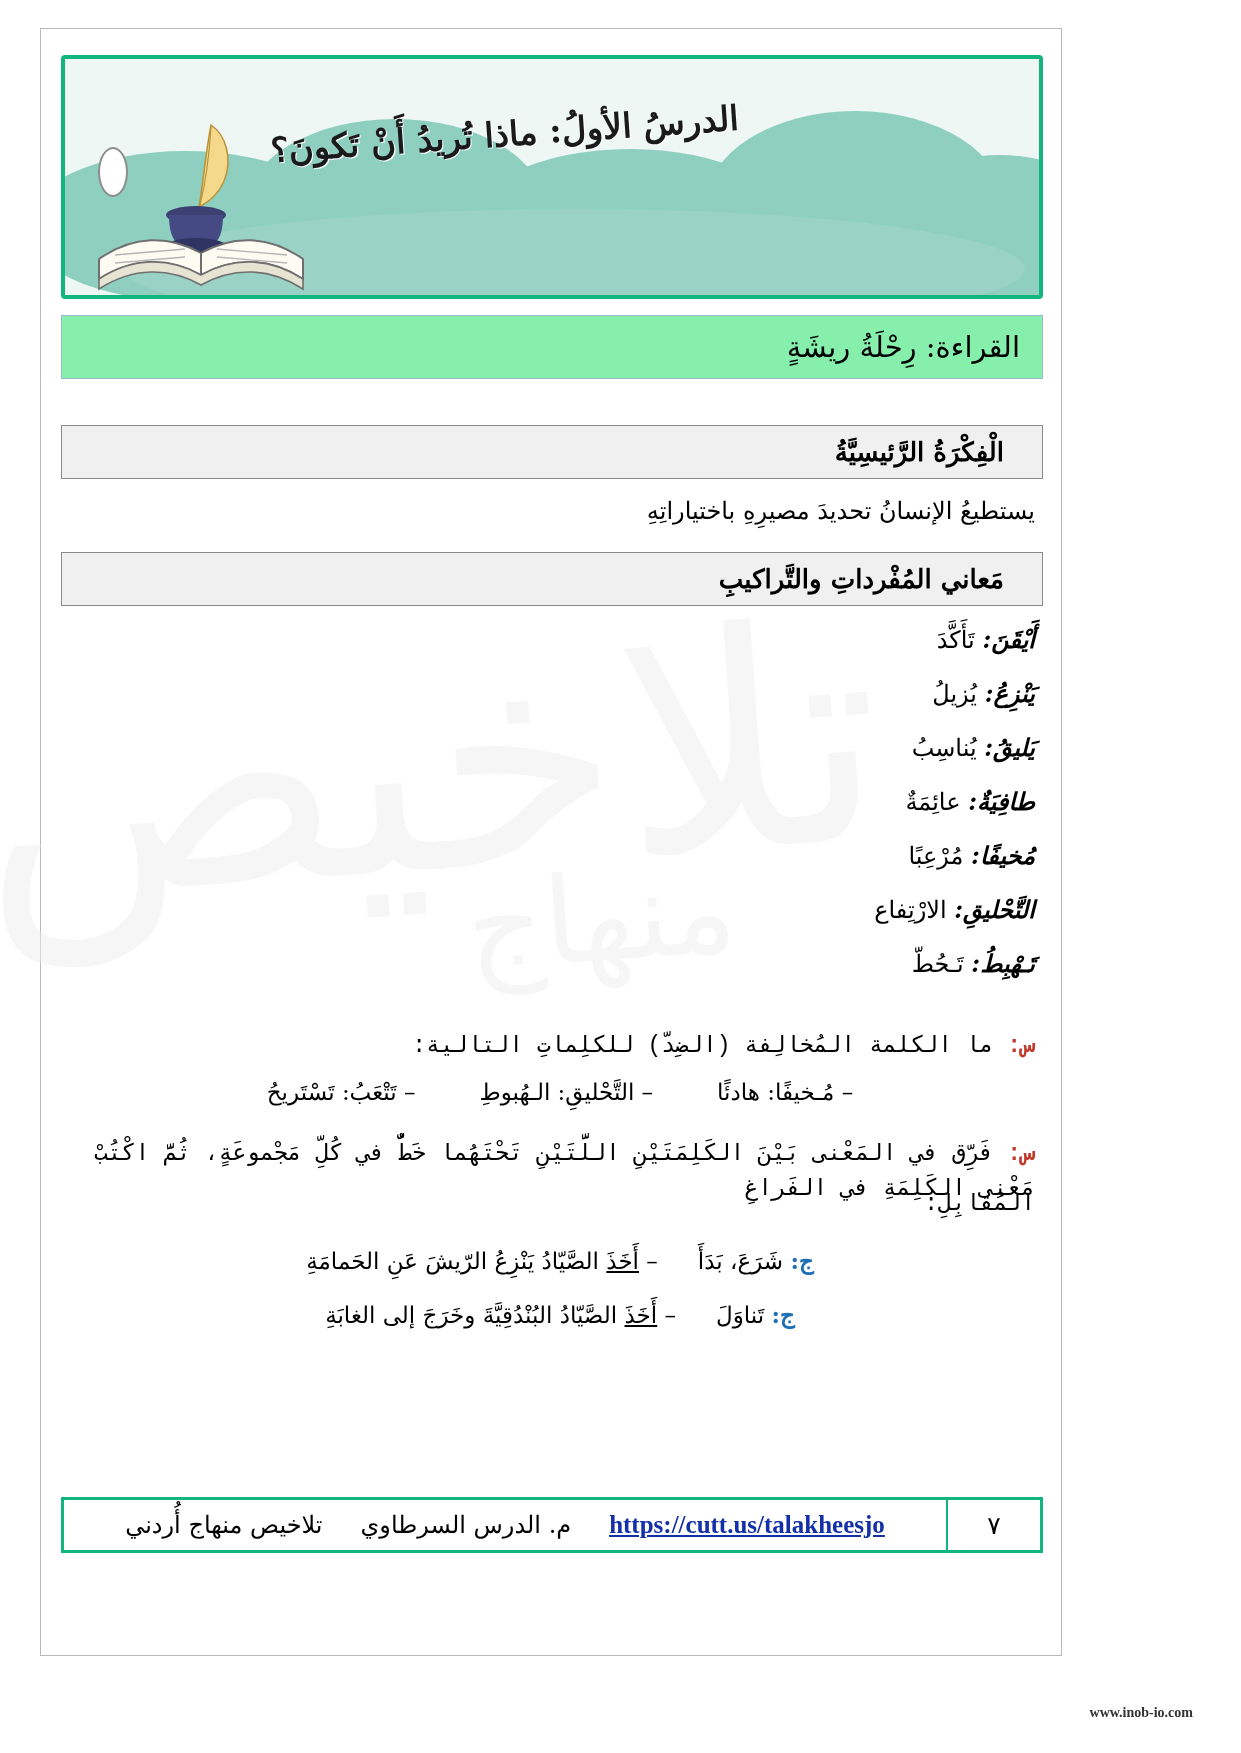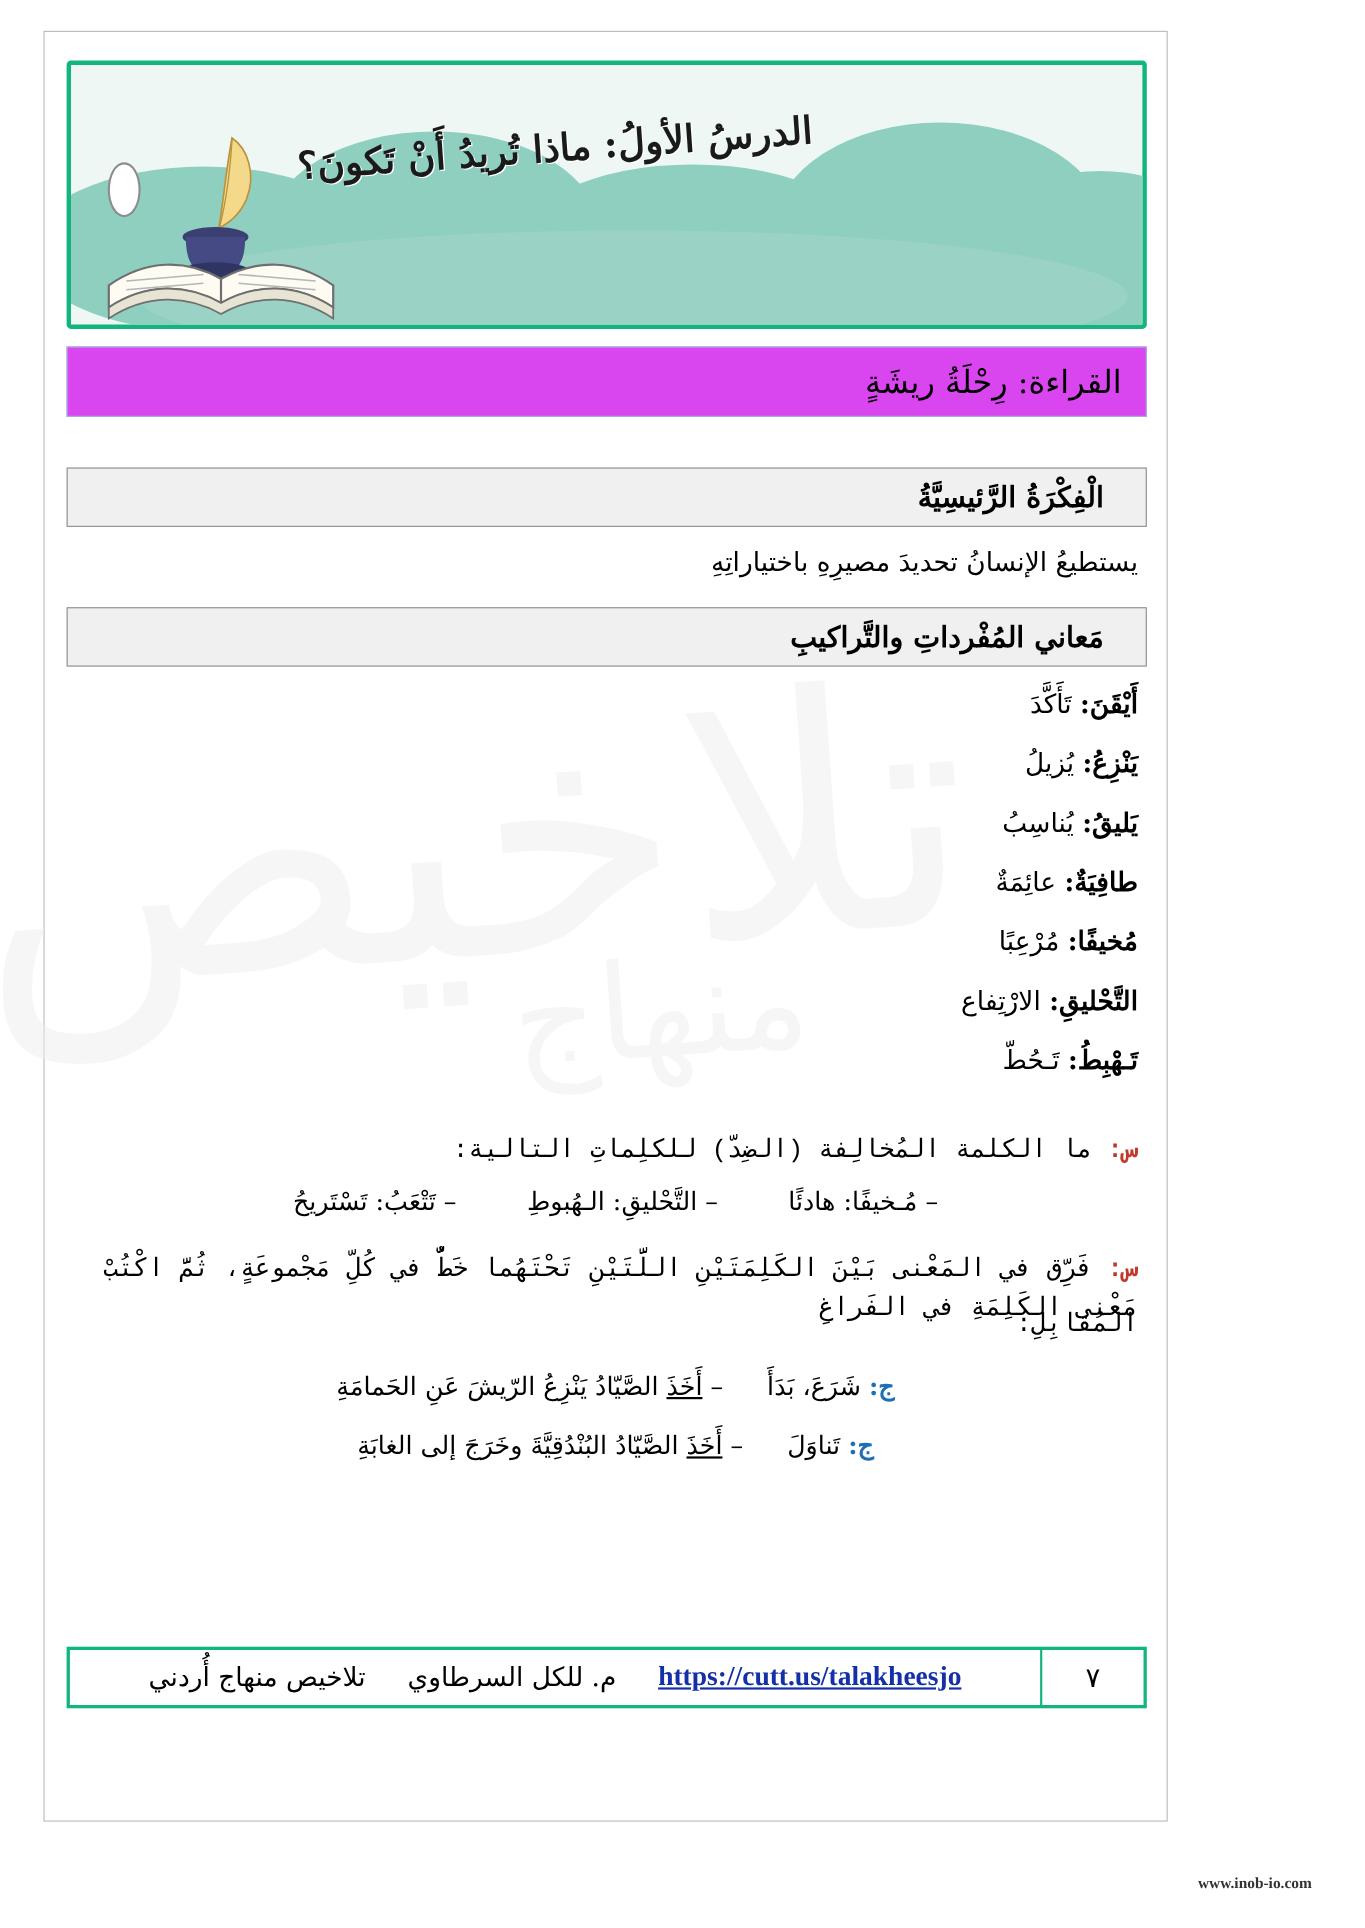--- a/index.html
+++ b/index.html
@@ -108,21 +108,21 @@
     height: 175px;
   }
 
   
   #reading-bar {
     position: absolute;
     left: 20px;
     top: 286px;
     width: 982px;
     height: 64px;
-    background: #d946ef;
+    background: #86efac;
     border: 1px solid #9ab7d4;
     box-sizing: border-box;
     display: flex;
     align-items: center;
     justify-content: flex-start;
     padding: 0 22px;
   }
   #reading-bar .bar-text {
     font-size: 29px;
     font-family: "DejaVu Serif", serif;
@@ -152,21 +152,21 @@
     font-family: "DejaVu Serif", serif;
     white-space: nowrap;
   }
   .vocab-line {
     position: absolute;
     right: 26px;
     font-size: 24px;
     font-family: "DejaVu Serif", serif;
     white-space: nowrap;
   }
-  .vocab-line b { font-weight: bold; }
+  .vocab-line b { font-weight: bold; font-style: italic; }
 
   .q-line {
     position: absolute;
     right: 26px;
     width: 950px;
     font-size: 23px;
     font-family: Liberation Mono, monospace;
     line-height: 1.5;
     text-align: right;
   }
@@ -378,19 +378,19 @@
       <span class="underline">أَخَذَ</span>
       <span>الصَّيّادُ البُنْدُقِيَّةَ</span>
       <span>وخَرَجَ إلى الغابَةِ</span>
     </span>
   </div>
 
   <div id="footer">
     <div class="fnum">٧</div>
     <div class="fmain">
       <a class="flink" href="#">https://cutt.us/talakheesjo</a>
-      <span>م. للكل السرطاوي</span>
+      <span>م. الدرس السرطاوي</span>
       <span>تلاخيص منهاج أُردني</span>
     </div>
   </div>
 </div>
 
 <div id="site-credit">www.inob-io.com</div>
 
 </body></html>

